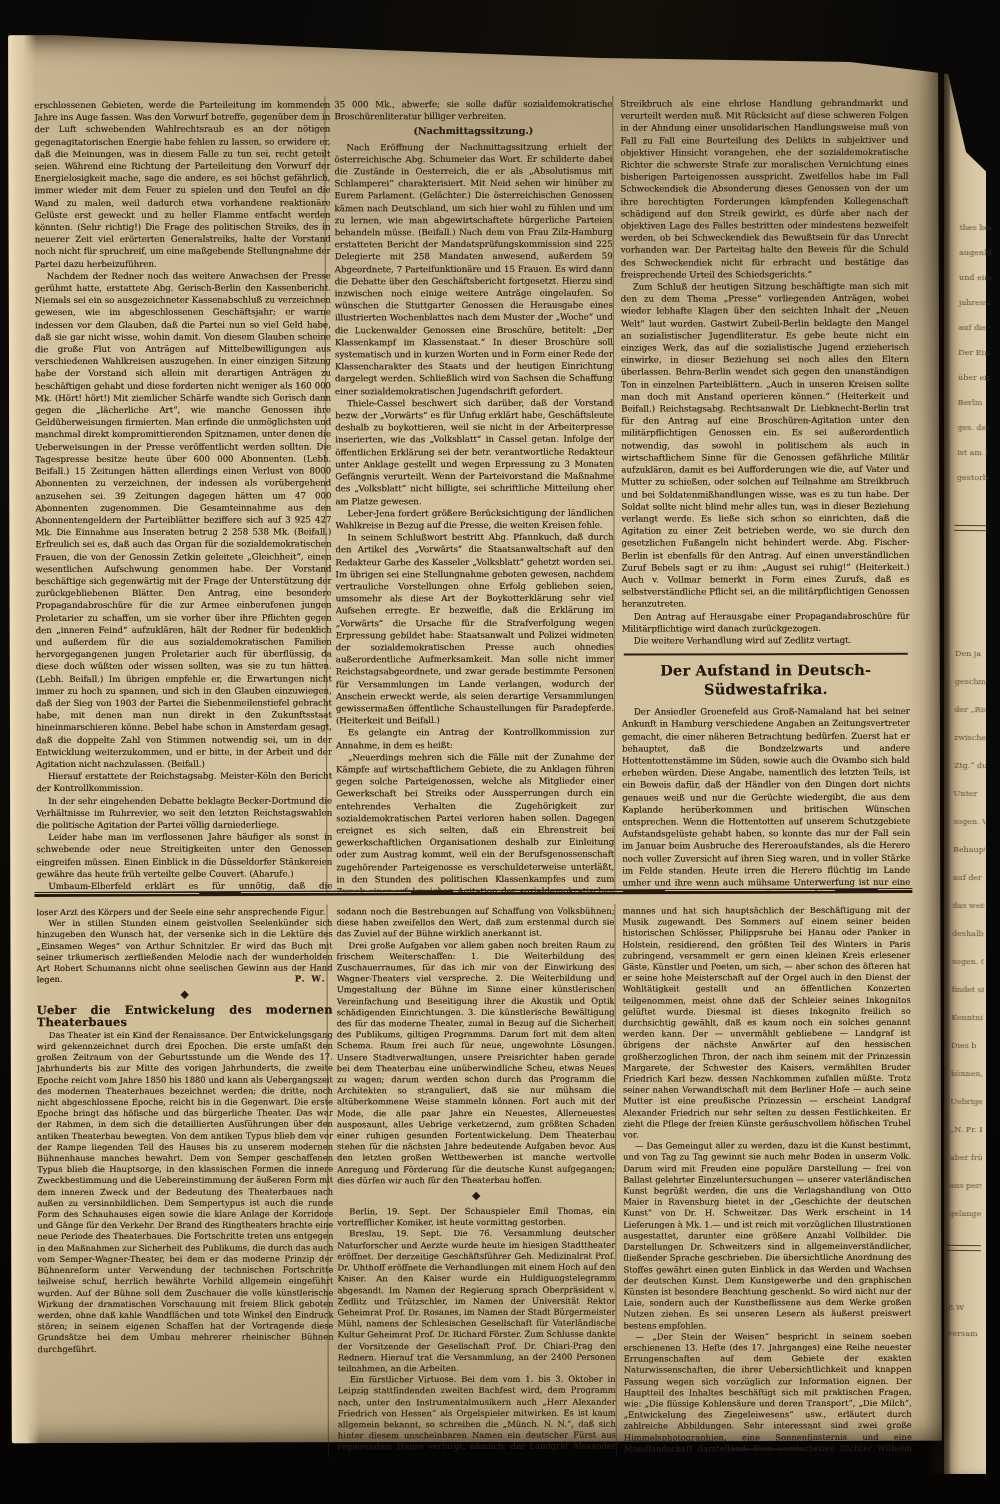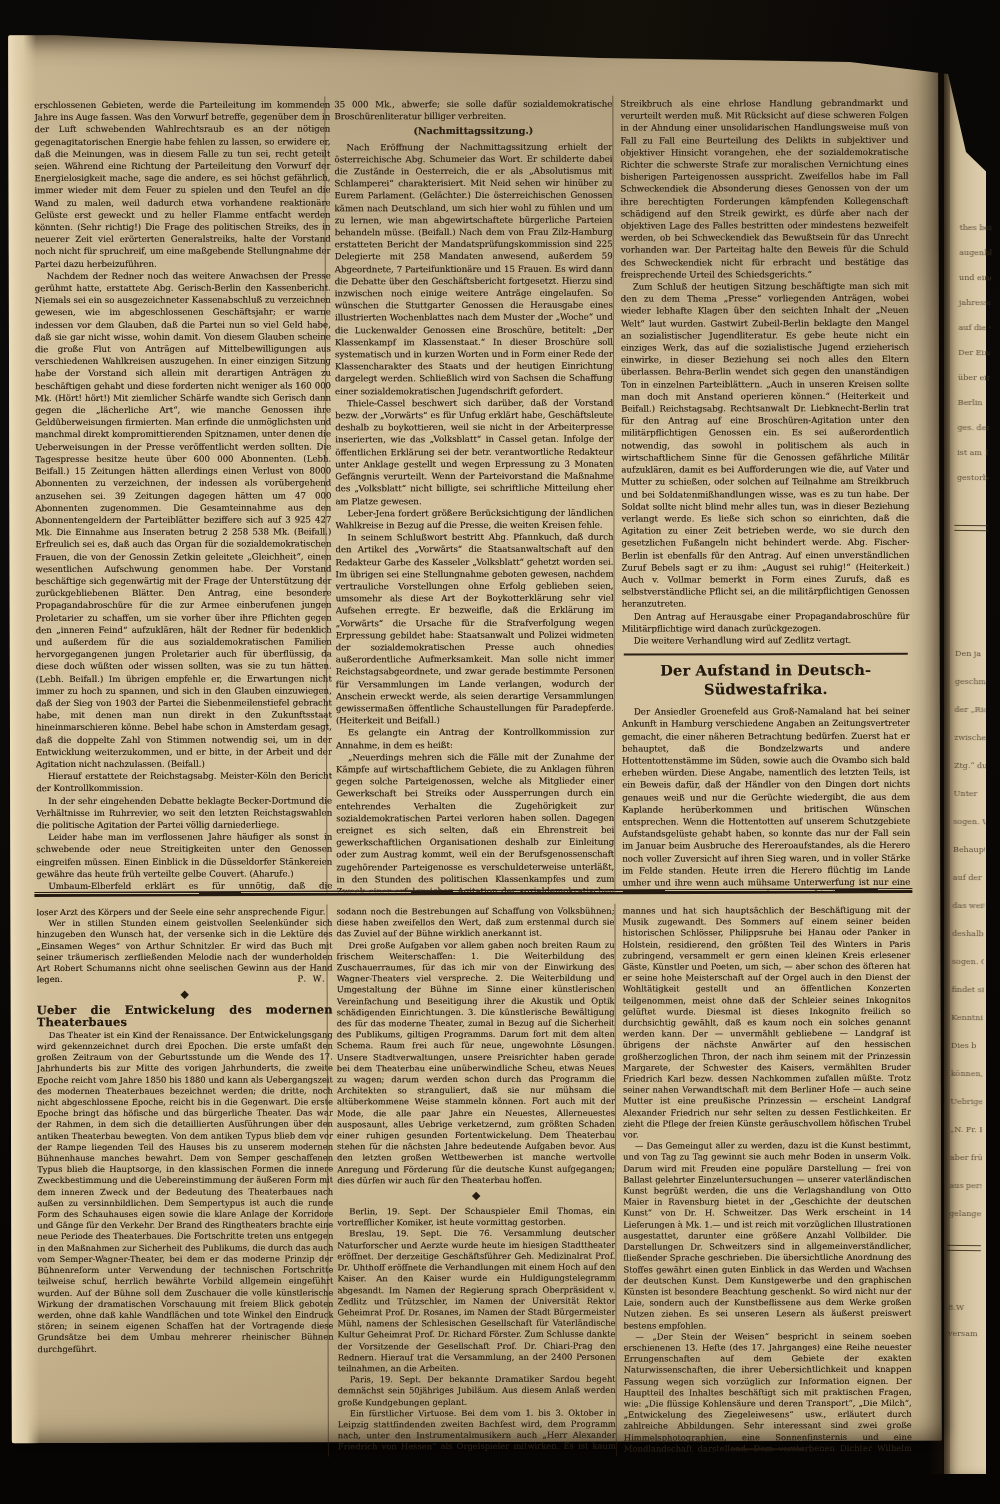--- a/index.html
+++ b/index.html
@@ -50,21 +50,21 @@
   .vr-top{top:62px;height:796px;}
   .vr-bot{top:870px;height:552px;}
   .vr-a{left:316px;} .vr-b{left:604px;}
   .divider{position:absolute;left:24px;top:856px;width:878px;height:5px;
       background:linear-gradient(180deg,#241a10 0 1.4px,rgba(36,26,16,0) 1.4px 2.2px,#241a10 2.2px 100%);
       transform:rotate(-0.12deg);}
 
   
   p.para{margin:0;text-indent:12px;}
   p.para.cont{text-indent:0;}
-  .sig{float:right;font-weight:normal;letter-spacing:2px;padding-right:6px;}
+  .sig{float:right;font-weight:bold;letter-spacing:2px;padding-right:6px;}
   .subhead{text-align:center;font-weight:bold;font-size:9.5px;margin:3px 13px;}
   .headline{text-align:center;font-weight:bold;font-size:14.5px;line-height:19px;
       letter-spacing:.2px;margin:3px 0 7px;color:#241a0f;}
   .colhead{font-weight:bold;font-size:11.5px;letter-spacing:.2px;margin:4px 0 2px;color:#241a0f;}
   .thinrule{height:2px;background:#2a2015;margin:7px 2px 5px;}
   .star{width:6px;height:6px;background:#241a10;transform:rotate(45deg);margin:7px auto;}
   .endrule{position:absolute;bottom:3px;left:50%;transform:translateX(-50%);
       width:72px;height:2.4px;background:#241a10;}
 
   
@@ -170,21 +170,20 @@
           <div class="star"></div>
           <div class="colhead">Ueber die Entwickelung des modernen Theaterbaues</div>
           <p class="para">Das Theater ist ein Kind der Renaissance. Der Entwickelungsgang wird gekennzeichnet durch drei Epochen. Die erste umfaßt den großen Zeitraum von der Geburtsstunde um die Wende des 17. Jahrhunderts bis zur Mitte des vorigen Jahrhunderts, die zweite Epoche reicht vom Jahre 1850 bis 1880 und kann als Uebergangszeit des modernen Theaterbaues bezeichnet werden; die dritte, noch nicht abgeschlossene Epoche, reicht bis in die Gegenwart. Die erste Epoche bringt das höfische und das bürgerliche Theater. Das war der Rahmen, in dem sich die detaillierten Ausführungen über den antiken Theaterbau bewegten. Von dem antiken Typus blieb dem vor der Rampe liegenden Teil des Hauses bis zu unserem modernen Bühnenhause manches bewahrt. Dem von Semper geschaffenen Typus blieb die Hauptsorge, in den klassischen Formen die innere Zweckbestimmung und die Uebereinstimmung der äußeren Form mit dem inneren Zweck und der Bedeutung des Theaterbaues nach außen zu versinnbildlichen. Dem Sempertypus ist auch die runde Form des Schauhauses eigen sowie die klare Anlage der Korridore und Gänge für den Verkehr. Der Brand des Ringtheaters brachte eine neue Periode des Theaterbaues. Die Fortschritte treten uns entgegen in den Maßnahmen zur Sicherheit des Publikums, die durch das auch vom Semper-Wagner-Theater, bei dem er das moderne Prinzip der Bühnenreform unter Verwendung der technischen Fortschritte teilweise schuf, herrlich bewährte Vorbild allgemein eingeführt wurden. Auf der Bühne soll dem Zuschauer die volle künstlerische Wirkung der dramatischen Vorschauung mit freiem Blick geboten werden, ohne daß kahle Wandflächen und tote Winkel den Eindruck stören; in seinem eigenen Schaffen hat der Vortragende diese Grundsätze bei dem Umbau mehrerer rheinischer Bühnen durchgeführt.</p>
         </div>
       <div class="col c1">
           <p class="para cont">sodann noch die Bestrebungen auf Schaffung von Volksbühnen; diese haben zweifellos den Wert, daß zum erstenmal durch sie das Zuviel auf der Bühne wirklich anerkannt ist.</p>
           <p class="para">Drei große Aufgaben vor allem gaben noch breiten Raum zu frischem Weiterschaffen: 1. Die Weiterbildung des Zuschauerraumes, für das ich mir von der Einwirkung des Wagner-Theaters viel verspreche. 2. Die Weiterbildung und Umgestaltung der Bühne im Sinne einer künstlerischen Vereinfachung und Beseitigung ihrer die Akustik und Optik schädigenden Einrichtungen. 3. Die künstlerische Bewältigung des für das moderne Theater, zumal in Bezug auf die Sicherheit des Publikums, giltigen Programms. Darum fort mit dem alten Schema. Raum frei auch für neue, ungewohnte Lösungen. Unsere Stadtverwaltungen, unsere Preisrichter haben gerade bei dem Theaterbau eine unüberwindliche Scheu, etwas Neues zu wagen; darum werden schon durch das Programm die Architekten so stranguliert, daß sie nur mühsam die altüberkommene Weise stammeln können. Fort auch mit der Mode, die alle paar Jahre ein Neuestes, Allerneuestes ausposaunt, alles Uebrige verketzernd, zum größten Schaden einer ruhigen gesunden Fortentwickelung. Dem Theaterbau stehen für die nächsten Jahre bedeutende Aufgaben bevor. Aus den letzten großen Wettbewerben ist manche wertvolle Anregung und Förderung für die deutsche Kunst aufgegangen; dies dürfen wir auch für den Theaterbau hoffen.</p>
           <div class="star"></div>
           <p class="para">Berlin, 19. Sept. Der Schauspieler Emil Thomas, ein vortrefflicher Komiker, ist heute vormittag gestorben.</p>
           <p class="para">Breslau, 19. Sept. Die 76. Versammlung deutscher Naturforscher und Aerzte wurde heute im hiesigen Stadttheater eröffnet. Der derzeitige Geschäftsführer Geh. Medizinalrat Prof. Dr. Uhthoff eröffnete die Verhandlungen mit einem Hoch auf den Kaiser. An den Kaiser wurde ein Huldigungstelegramm abgesandt. Im Namen der Regierung sprach Oberpräsident v. Zedlitz und Trützschler, im Namen der Universität Rektor Geheimrat Prof. Dr. Rosanes, im Namen der Stadt Bürgermeister Mühl, namens der Schlesischen Gesellschaft für Vaterländische Kultur Geheimrat Prof. Dr. Richard Förster. Zum Schlusse dankte der Vorsitzende der Gesellschaft Prof. Dr. Chiari-Prag den Rednern. Hierauf trat die Versammlung, an der 2400 Personen teilnahmen, an die Arbeiten.</p>
-          <p class="para">Paris, 19. Sept. Der bekannte Dramatiker Sardou begeht demnächst sein 50jähriges Jubiläum. Aus diesem Anlaß werden große Kundgebungen geplant.</p>
           <p class="para">Ein fürstlicher Virtuose. Bei dem vom 1. bis 3. Oktober in Leipzig stattfindenden zweiten Bachfest wird, dem Programm nach, unter den Instrumentalmusikern auch „Herr Alexander Friedrich von Hessen“ als Orgelspieler mitwirken. Es ist kaum allgemein bekannt, so schreiben die „Münch. N. N.“, daß sich hinter diesem unscheinbaren Namen ein deutscher Fürst aus regierendem Hause verbirgt, nämlich: der Landgraf Alexander Friedrich von Hessen. Nur sehr selten dringt eine Kunde von diesem jetzt im 42. Lebensjahre stehenden fürstlichen Herrn in die Oeffentlichkeit. Er führt, fast gänzlich erblindet, das zurückgezogene Leben eines vornehmen Privat-</p>
         </div>
       <div class="col c2">
           <p class="para cont">mannes und hat sich hauptsächlich der Beschäftigung mit der Musik zugewandt. Des Sommers auf einem seiner beiden historischen Schlösser, Philippsruhe bei Hanau oder Panker in Holstein, residierend, den größten Teil des Winters in Paris zubringend, versammelt er gern einen kleinen Kreis erlesener Gäste, Künstler und Poeten, um sich, — aber schon des öfteren hat er seine hohe Meisterschaft auf der Orgel auch in den Dienst der Wohltätigkeit gestellt und an öffentlichen Konzerten teilgenommen, meist ohne daß der Schleier seines Inkognitos gelüftet wurde. Diesmal ist dieses Inkognito freilich so durchsichtig gewählt, daß es kaum noch ein solches genannt werden kann. Der — unvermählt gebliebene — Landgraf ist übrigens der nächste Anwärter auf den hessischen großherzoglichen Thron, der nach ihm seinem mit der Prinzessin Margarete, der Schwester des Kaisers, vermählten Bruder Friedrich Karl bezw. dessen Nachkommen zufallen müßte. Trotz seiner nahen Verwandtschaft mit dem Berliner Hofe — auch seine Mutter ist eine preußische Prinzessin — erscheint Landgraf Alexander Friedrich nur sehr selten zu dessen Festlichkeiten. Er zieht die Pflege der freien Künste geräuschvollem höfischen Trubel vor.</p>
           <p class="para">— Das Gemeingut aller zu werden, dazu ist die Kunst bestimmt, und von Tag zu Tag gewinnt sie auch mehr Boden in unserm Volk. Darum wird mit Freuden eine populäre Darstellung — frei von Ballast gelehrter Einzeluntersuchungen — unserer vaterländischen Kunst begrüßt werden, die uns die Verlagshandlung von Otto Maier in Ravensburg bietet in der „Geschichte der deutschen Kunst“ von Dr. H. Schweitzer. Das Werk erscheint in 14 Lieferungen à Mk. 1.— und ist reich mit vorzüglichen Illustrationen ausgestattet, darunter eine größere Anzahl Vollbilder. Die Darstellungen Dr. Schweitzers sind in allgemeinverständlicher, fließender Sprache geschrieben. Die übersichtliche Anordnung des Stoffes gewährt einen guten Einblick in das Werden und Wachsen der deutschen Kunst. Dem Kunstgewerbe und den graphischen Künsten ist besondere Beachtung geschenkt. So wird nicht nur der Laie, sondern auch der Kunstbeflissene aus dem Werke großen Nutzen ziehen. Es sei unseren Lesern als äußerst preiswert bestens empfohlen.</p>
           <p class="para">— „Der Stein der Weisen“ bespricht in seinem soeben erschienenen 13. Hefte (des 17. Jahrganges) eine Reihe neuester Errungenschaften auf dem Gebiete der exakten Naturwissenschaften, die ihrer Uebersichtlichkeit und knappen Fassung wegen sich vorzüglich zur Information eignen. Der Hauptteil des Inhaltes beschäftigt sich mit praktischen Fragen, wie: „Die flüssige Kohlensäure und deren Transport“, „Die Milch“, „Entwickelung des Ziegeleiwesens“ usw., erläutert durch zahlreiche Abbildungen. Sehr interessant sind zwei große Himmelsphotographien, eine Sonnenfinsternis und eine Mondlandschaft darstellend. Dem verstorbenen Dichter Wilhelm Jordan widmet Paul Wittko einen längeren Essay, der den gefeierten Neuschöpfer der Nibelunge als Naturforscher würdigt. Den Beschluß des reichhaltigen Inhaltes dieses Heftes der populär-wissenschaftlichen Revue (A. Hartlebens Verlag, Wien und Leipzig) bilden geographische Skizzen, denen ansprechende Abbildungen beigegeben sind. Wir empfehlen unseren Lesern die altbewährte, verdienstliche Zeitschrift, von der jede Buchhandlung auf Verlangen Probehefte abgibt. Einzelne Hefte kosten 50 Pfg.</p>
           <div class="endrule"></div>
         </div>
     </div>
   </div>

